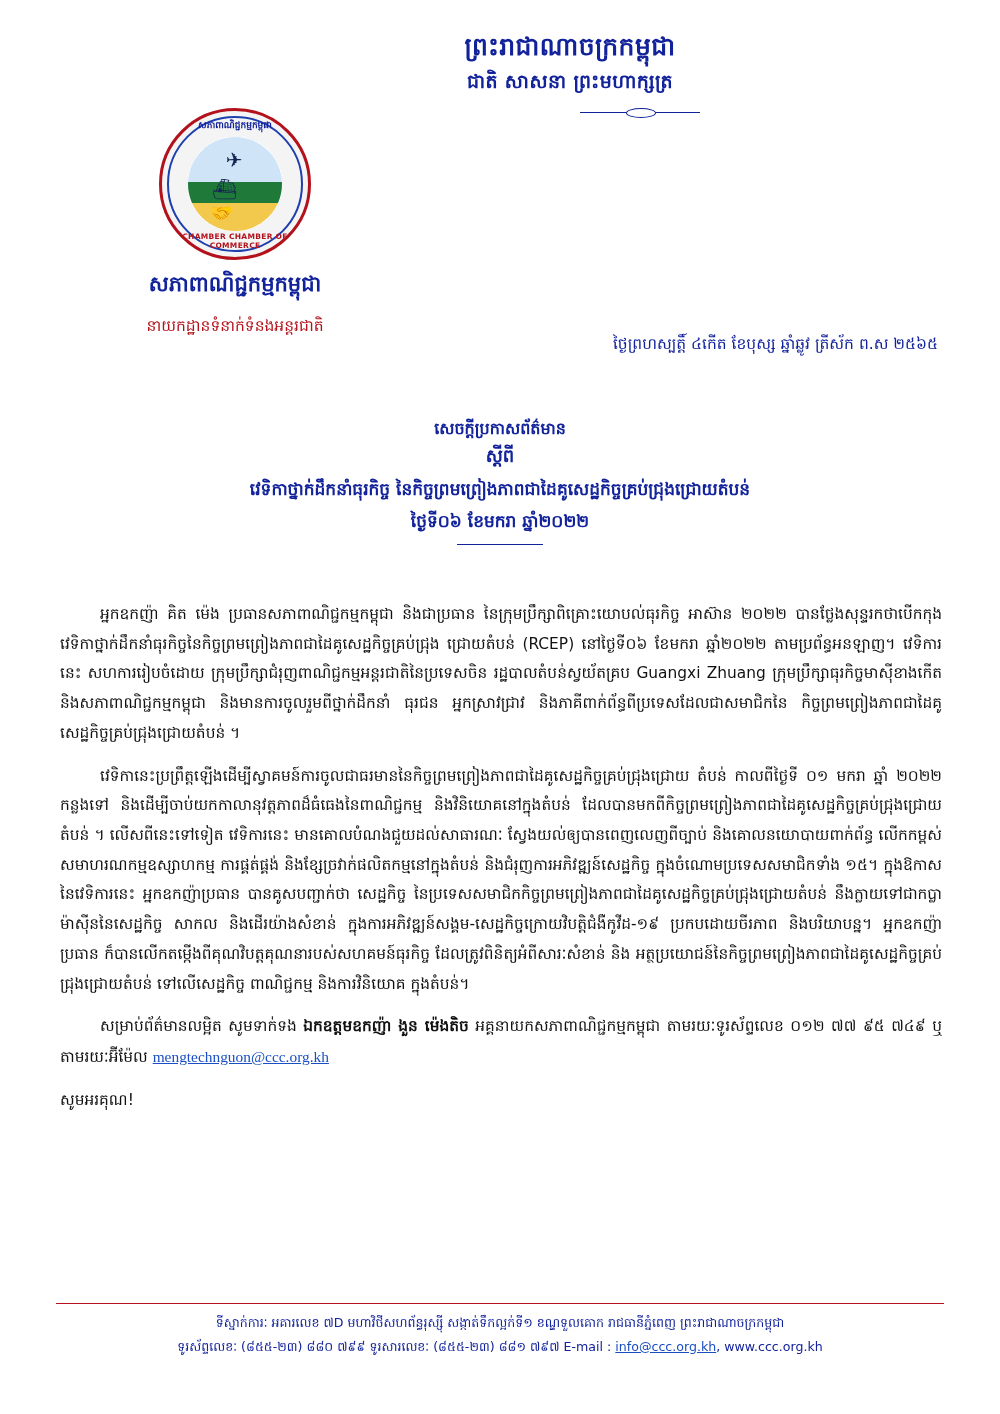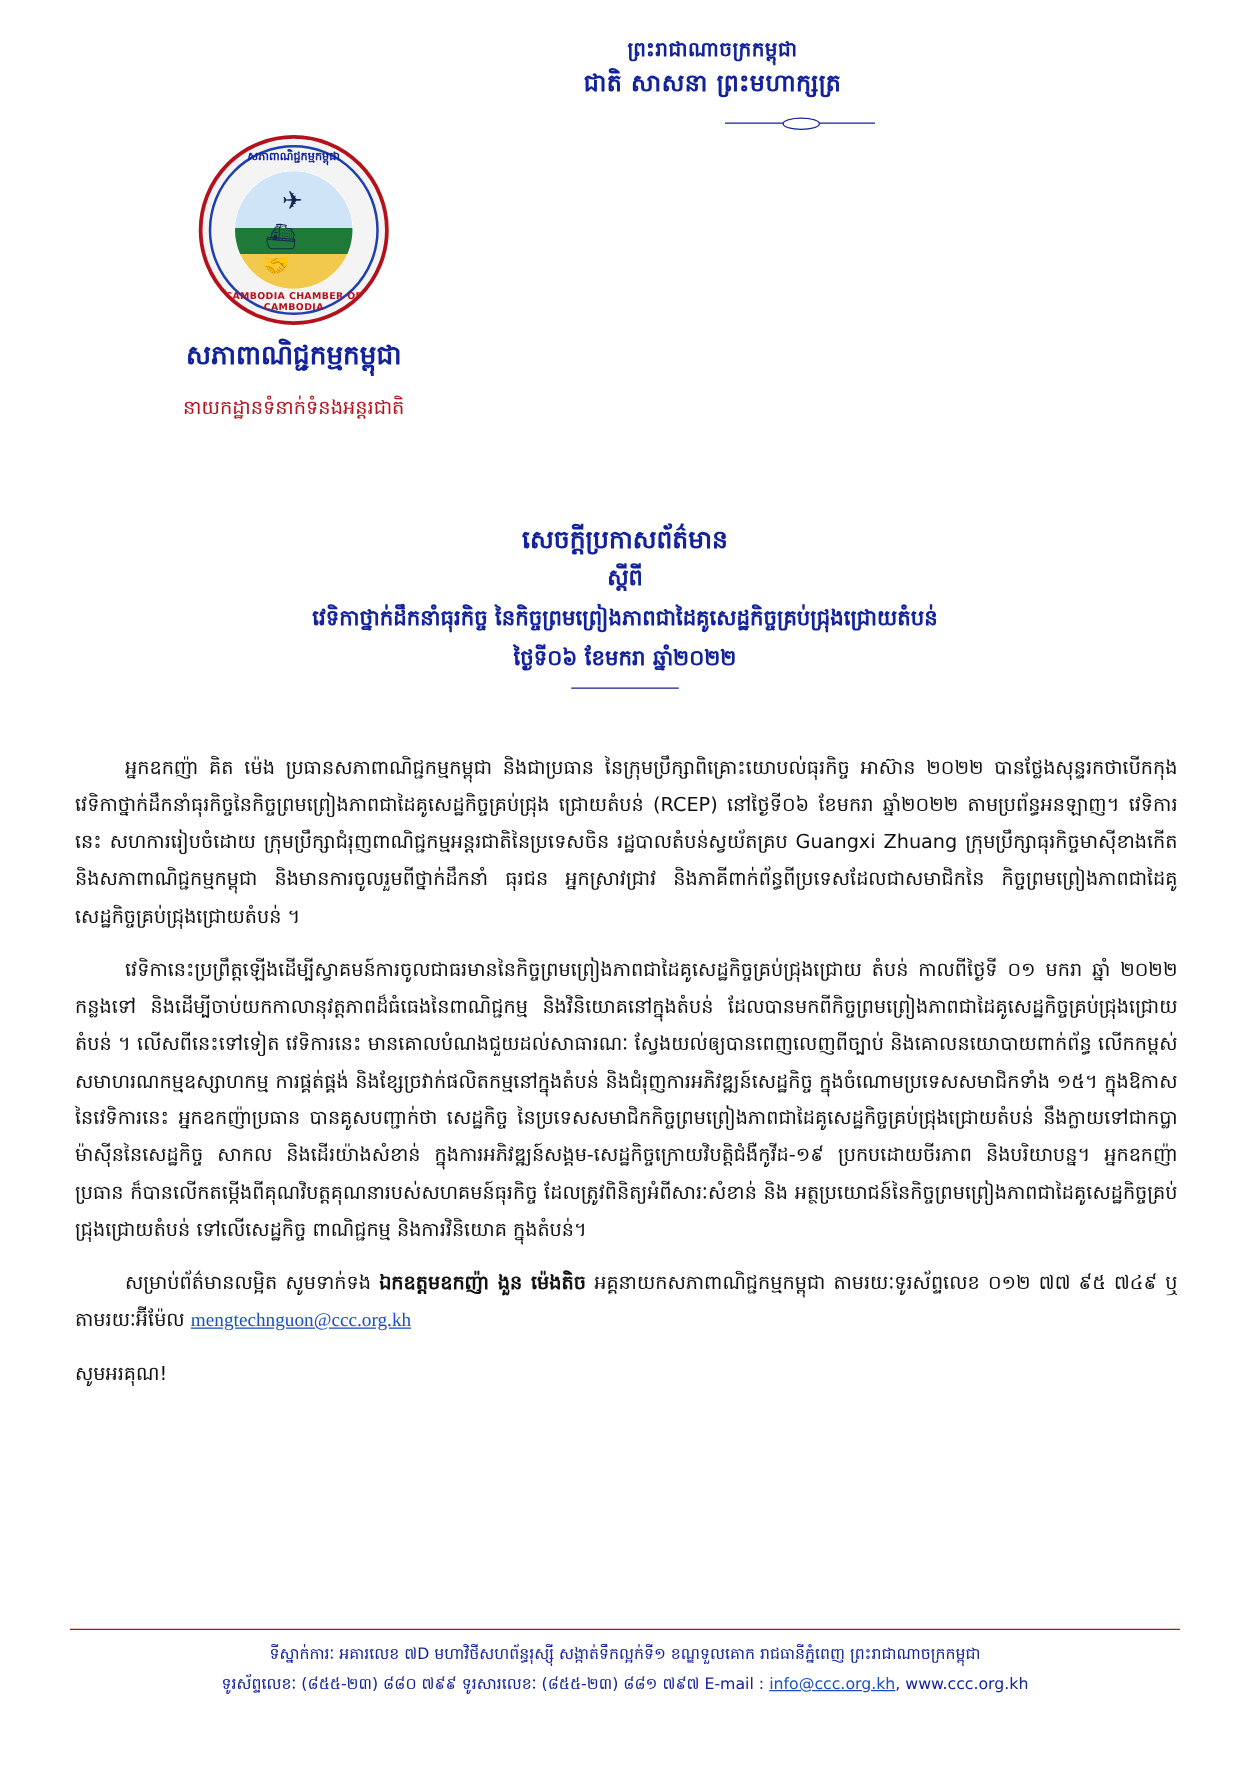--- a/index.html
+++ b/index.html
@@ -24,21 +24,21 @@
   }
 
   
   .header-royal {
     text-align: center;
     color: #12229b;
     font-weight: bold;
     line-height: 1.55;
     margin-left: 140px;
   }
-  .header-royal .l1 { font-size: 16px; letter-spacing: .4px; }
+  .header-royal .l1 { font-size: 25px; letter-spacing: .4px; }
   .header-royal .l2 { font-size: 19px; letter-spacing: .4px; }
 
   .rule-deco {
     width: 120px;
     height: 10px;
     margin: 12px auto 0 auto;
     margin-left: auto;
     position: relative;
     left: 70px;
   }
@@ -154,21 +154,21 @@
   
   .titleblock {
     position: absolute;
     left: 56px;
     right: 56px;
     top: 418px;
     text-align: center;
     color: #12229b;
     font-weight: bold;
   }
-  .titleblock .t1 { font-size: 20px; }
+  .titleblock .t1 { font-size: 16px; }
   .titleblock .t2 { font-size: 18px; margin-top: 2px; }
   .titleblock .t3 { font-size: 17px; margin-top: 6px; line-height: 1.5; }
   .title-underline {
     width: 86px;
     height: 0;
     border-top: 1.4px solid #12229b;
     margin: 10px auto 0 auto;
   }
 
   
@@ -221,27 +221,28 @@
 
   <div class="logo-wrap">
     <div class="seal">
       <div class="ring-text"></div>
       <div class="khm-top">សភាពាណិជ្ជកម្មកម្ពុជា</div>
       <div class="inner">
         <div class="plane">✈</div>
         <div class="ship">⛴</div>
         <div class="hands">🤝</div>
       </div>
-      <div class="lat-bottom">CAMBODIA CHAMBER OF CAMBODIA</div>
+      <div class="lat-bottom">CHAMBER CHAMBER OF COMMERCE</div>
     </div>
     <div class="org-name">សភាពាណិជ្ជកម្មកម្ពុជា</div>
     <div class="org-sub">នាយកដ្ឋានទំនាក់ទំនងអន្តរជាតិ</div>
   </div>
 
   <div class="datebox">
+    <div>ថ្ងៃព្រហស្បត្តិ៍ ៤កើត ខែបុស្ស ឆ្នាំឆ្លូវ ត្រីស័ក ព.ស ២៥៦៥</div>
   </div>
 
   <div class="titleblock">
     <div class="t1">សេចក្ដីប្រកាសព័ត៌មាន</div>
     <div class="t2">ស្ដីពី</div>
     <div class="t3">វេទិកាថ្នាក់ដឹកនាំធុរកិច្ច នៃកិច្ចព្រមព្រៀងភាពជាដៃគូសេដ្ឋកិច្ចគ្រប់ជ្រុងជ្រោយតំបន់</div>
     <div class="t3">ថ្ងៃទី០៦ ខែមករា ឆ្នាំ២០២២</div>
     <div class="title-underline"></div>
   </div>
 

